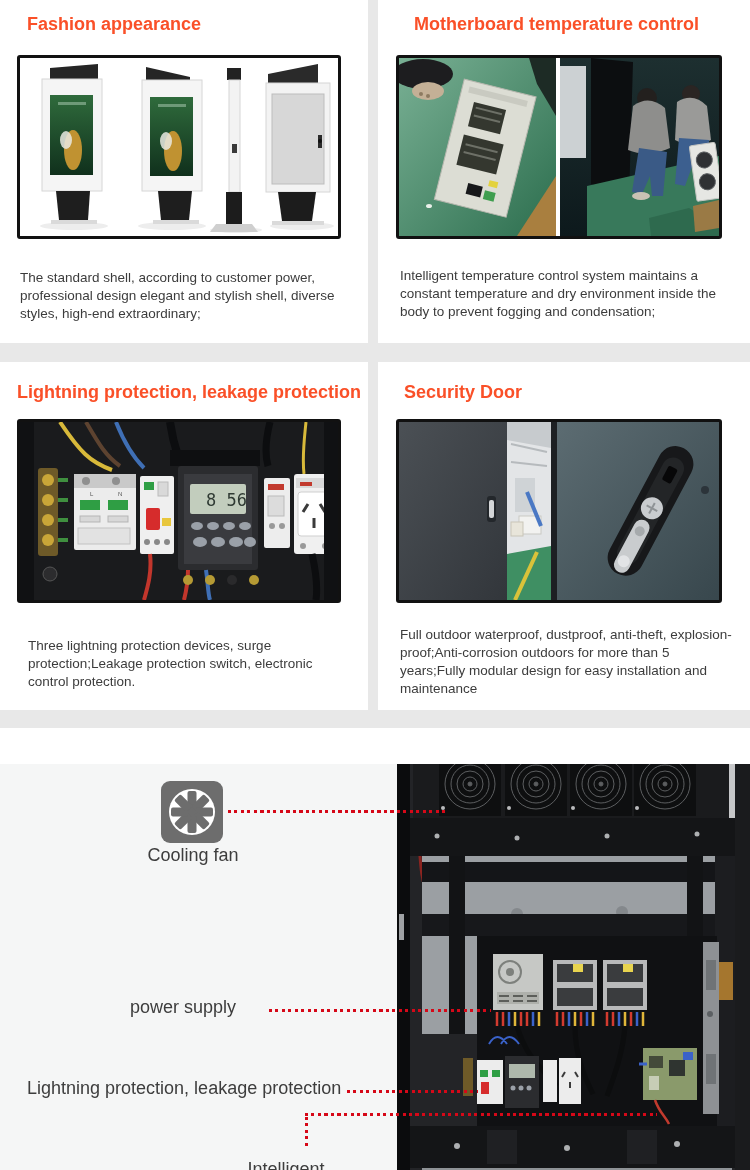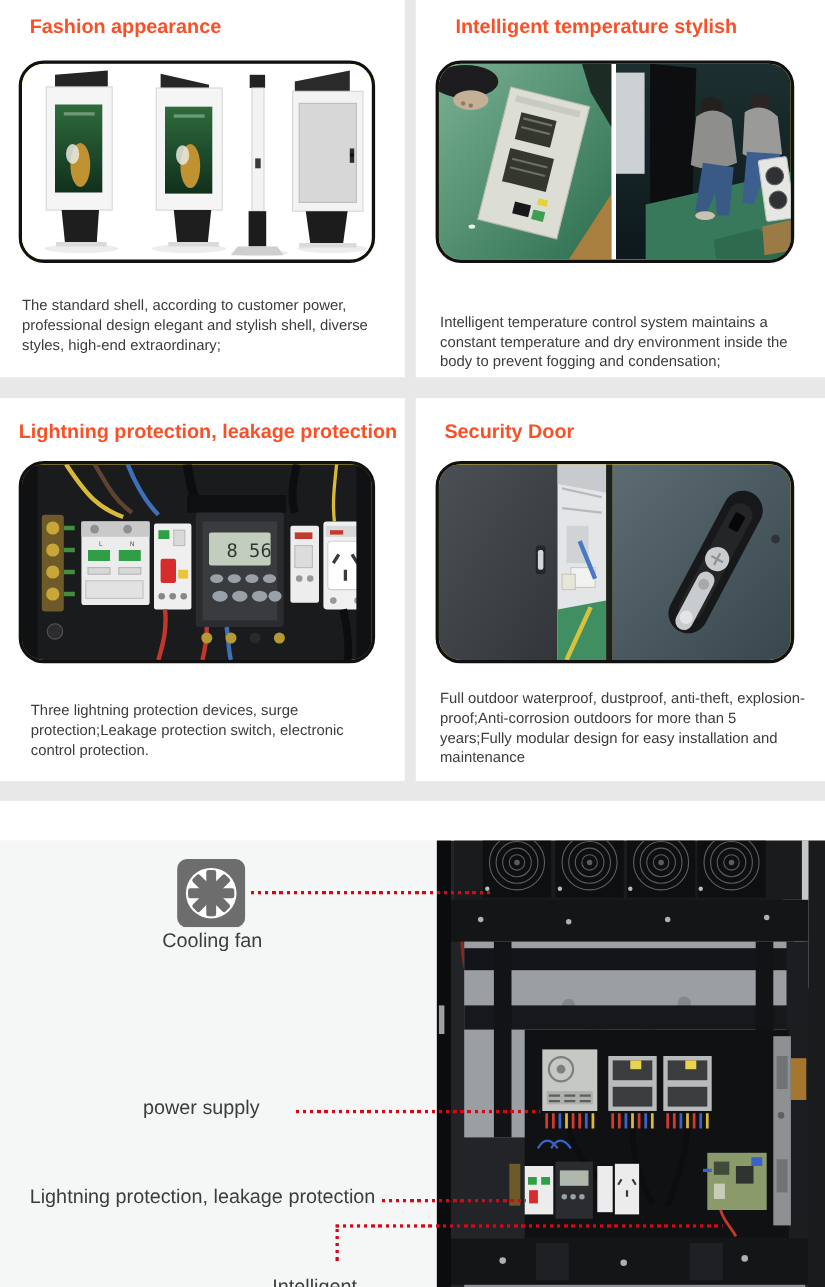--- a/index.html
+++ b/index.html
@@ -8,21 +8,21 @@
     --body-text:#3c3c3c;
     --label-text:#3d3d3d;
     --divider:#e8e8e8;
     --panel-bg:#f5f6f6;
   }
   *{box-sizing:border-box;margin:0;padding:0}
   html,body{background:#fff;font-family:"Liberation Sans",sans-serif;}
   .page{position:relative;width:750px;height:1170px;background:#fff;overflow:hidden;}
 
   .qtitle{position:absolute;font-size:18px;font-weight:700;color:var(--accent);white-space:nowrap;}
-  .qfig{position:absolute;border:3px solid #111;border-radius:23px;background:#fde047;overflow:hidden;}
+  .qfig{position:absolute;border:3px solid #111;border-radius:3px;background:#3b82f6;overflow:hidden;}
   .qfig svg{display:block;}
   .qdesc{position:absolute;font-size:13.5px;line-height:18px;color:var(--body-text);}
 
   .divider{position:absolute;background:var(--divider);}
 
   .bottom{position:absolute;left:0;top:764px;width:750px;height:442px;background:var(--panel-bg);}
   .photo{position:absolute;left:397px;top:0;width:353px;height:442px;}
   .fanicon{position:absolute;left:161px;top:17px;width:62px;height:62px;}
   .dlabel{position:absolute;font-size:18px;line-height:21px;color:var(--label-text);white-space:nowrap;}
   .dline{position:absolute;height:3px;z-index:5;
@@ -89,21 +89,21 @@
           <circle cx="300" cy="83" r="2" fill="#111"></circle>
           <polygon points="258,134 296,134 292,163 262,163" fill="#1c1c1c"></polygon>
           <rect x="252" y="163" width="52" height="4" fill="#dadada"></rect>
         </g>
       </svg>
     </figure>
     <p class="qdesc" style="left:20px;top:269px;width:336px">The standard shell, according to customer power, professional design elegant and stylish shell, diverse styles, high-end extraordinary;</p>
   </section>
 
   <section>
-    <h2 class="qtitle" style="left:414px;top:14px">Intelligent temperature stylish</h2>
+    <h2 class="qtitle" style="left:414px;top:14px">Motherboard temperature control</h2>
     <figure class="qfig" style="left:396px;top:55px;width:326px;height:184px">
       <svg viewBox="0 0 320 178" width="320" height="178">
         <defs>
           <linearGradient id="gt" x1="0" y1="0" x2="1" y2="1">
             <stop offset="0" stop-color="#79b094"></stop>
               <stop offset="1" stop-color="#2c6e4e"></stop>
           </linearGradient>
           <linearGradient id="rg" x1="0" y1="0" x2="0" y2="1">
             <stop offset="0" stop-color="#1d2f30"></stop>
               <stop offset="1" stop-color="#0d191c"></stop>
@@ -153,21 +153,21 @@
           <path d="M280,80 l30,2 -2,46 -12,0 -2,-22 -8,22 -10,-2 z" fill="#3c5f8f"></path>
 
           <g transform="rotate(-8 306 114)">
             <rect x="294" y="86" width="26" height="56" rx="2" fill="#e6e7e3" stroke="#c4c5c1"></rect>
             <circle cx="307" cy="102" r="8" fill="#2f3134" stroke="#5a5d60"></circle>
             <circle cx="307" cy="124" r="8" fill="#2f3134" stroke="#5a5d60"></circle>
           </g>
         </g>
       </svg>
     </figure>
-    <p class="qdesc" style="left:400px;top:284px;width:348px">Intelligent temperature control system maintains a constant temperature and dry environment inside the body to prevent fogging and condensation;</p>
+    <p class="qdesc" style="left:400px;top:267px;width:348px">Intelligent temperature control system maintains a constant temperature and dry environment inside the body to prevent fogging and condensation;</p>
   </section>
 
   <section>
     <h2 class="qtitle" style="left:17px;top:382px">Lightning protection, leakage protection</h2>
     <figure class="qfig" style="left:17px;top:419px;width:324px;height:184px">
       <svg viewBox="0 0 318 178" width="318" height="178">
         <rect width="318" height="178" fill="#1a1b1d"></rect>
 
         <path d="M40,0 C60,30 70,40 92,48" stroke="#d8b93a" stroke-width="4" fill="none"></path>
         <path d="M66,0 C80,24 86,34 100,44" stroke="#5d4330" stroke-width="4" fill="none"></path>

